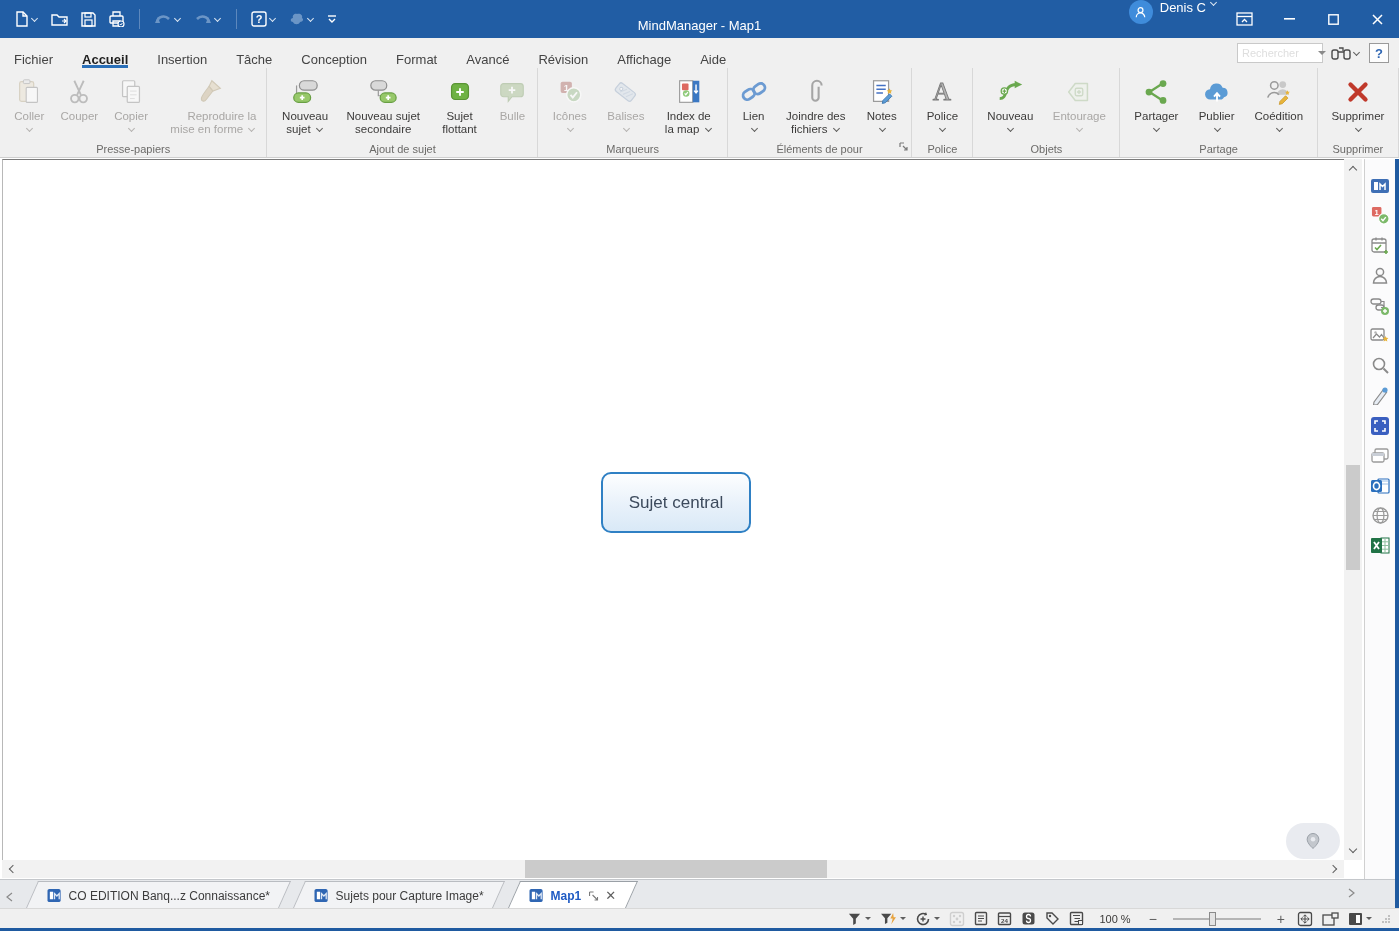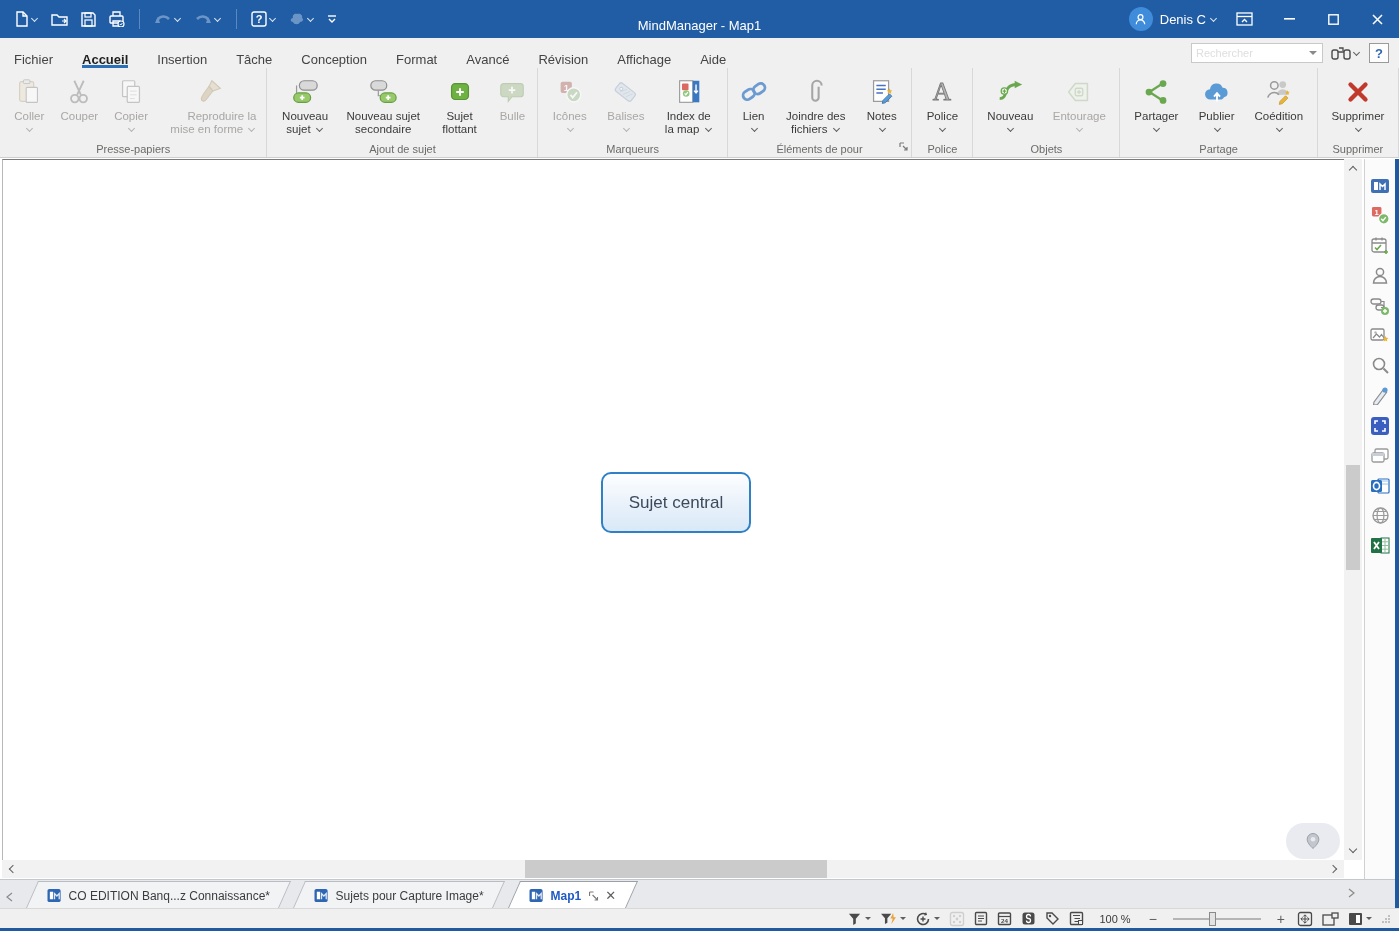--- a/index.html
+++ b/index.html
@@ -6,36 +6,36 @@
   html,body { width:1399px; height:931px; overflow:hidden; }
   body { font-family:"Liberation Sans", sans-serif; position:relative; background:#fff; font-size:12px; color:#3b3a39; }
 
   
   .titlebar { position:absolute; left:0; top:0; width:1399px; height:38px; background:#215da4; display:flex; align-items:center; color:#fff; }
   .qat { display:flex; align-items:center; gap:4px; padding-left:10px; }
   .qat-btn { display:flex; align-items:center; gap:2px; padding:3px 4px; border-radius:2px; }
   .qat-sep { width:1px; height:20px; background:#5d88bd; margin:0 6px; }
   .qat .dis svg { opacity:.55; }
   .tb-title { position:absolute; left:0; right:0; text-align:center; font-size:13px; pointer-events:none;margin-top:12px; }
-  .tb-right { margin-left:auto; display:flex; align-items:center; height:100%; }
+  .tb-right { margin-left:auto; display:flex; height:100%; }
   .avatar { width:24px; height:24px; border-radius:50%; background:#3f8cdb; display:flex; align-items:center; justify-content:center; margin-right:7px; }
   .user-name { font-size:13px; margin-right:4px; }
   .ribbon-opts { margin:0 14px 0 18px; display:flex; align-items:center; }
   .wc { width:44px; height:38px; display:flex; align-items:center; justify-content:center; }
   .chev { display:inline-block; width:8px; height:7px; position:relative; vertical-align:baseline; }
   .chev::after { content:""; position:absolute; top:0; left:1px; width:4px; height:4px; border-right:1.4px solid currentColor; border-bottom:1.4px solid currentColor; transform:rotate(45deg); }
   .chev.white { color:#dce7f3; }
 
   
   .menurow { position:absolute; left:0; top:38px; width:1399px; height:30px; background:#f0f0f0; display:flex; align-items:center; }
   .mtabs { display:flex; align-items:center; padding-left:14px; height:100%; }
   .mtab { font-size:13px; color:#444; margin-right:29px; height:100%; display:flex; align-items:center; border-bottom:3px solid transparent; padding-top:15px; }
   .mtab.active { color:#1f1f1f; font-weight:bold; border-bottom:3px solid #2a6fb8; }
   .mright { margin-left:auto; display:flex; align-items:center; padding-right:10px; gap:8px; }
-  .searchbox { width:132px; height:20px; background:#fff; border:1px solid #c9c9c9; display:flex; align-items:center; }
+  .searchbox { width:86px; height:20px; background:#fff; border:1px solid #c9c9c9; display:flex; align-items:center; }
   .searchbox input { flex:1; border:none; outline:none; font-size:11px; width:80px; padding:0 4px; color:#555; }
   .searchbox input::placeholder { color:#dedede; }
   .sb-arrow { width:0; height:0; border-left:4px solid transparent; border-right:4px solid transparent; border-top:4px solid #8a8a8a; margin-right:5px; }
   .helpbox { width:20px; height:20px; border:1px solid #9a9a9a; background:#fdfdfd; color:#2f66b3; font-weight:bold; font-size:13px; display:flex; align-items:center; justify-content:center; }
 
   
   .ribbon { position:absolute; left:0; top:68px; width:1399px; height:90px; background:#f0f0f0; display:flex; border-bottom:1px solid #cfcfcf; }
   .rgroup { position:relative; display:flex; flex-direction:column; border-right:1px solid #d8d8d8; padding:4px 4px 16px 4px; }
   .rbtns { display:flex; align-items:flex-start; }
   .rgroup-label { position:absolute; left:0; right:0; bottom:2px; text-align:center; font-size:11px; color:#6b6a68; }

